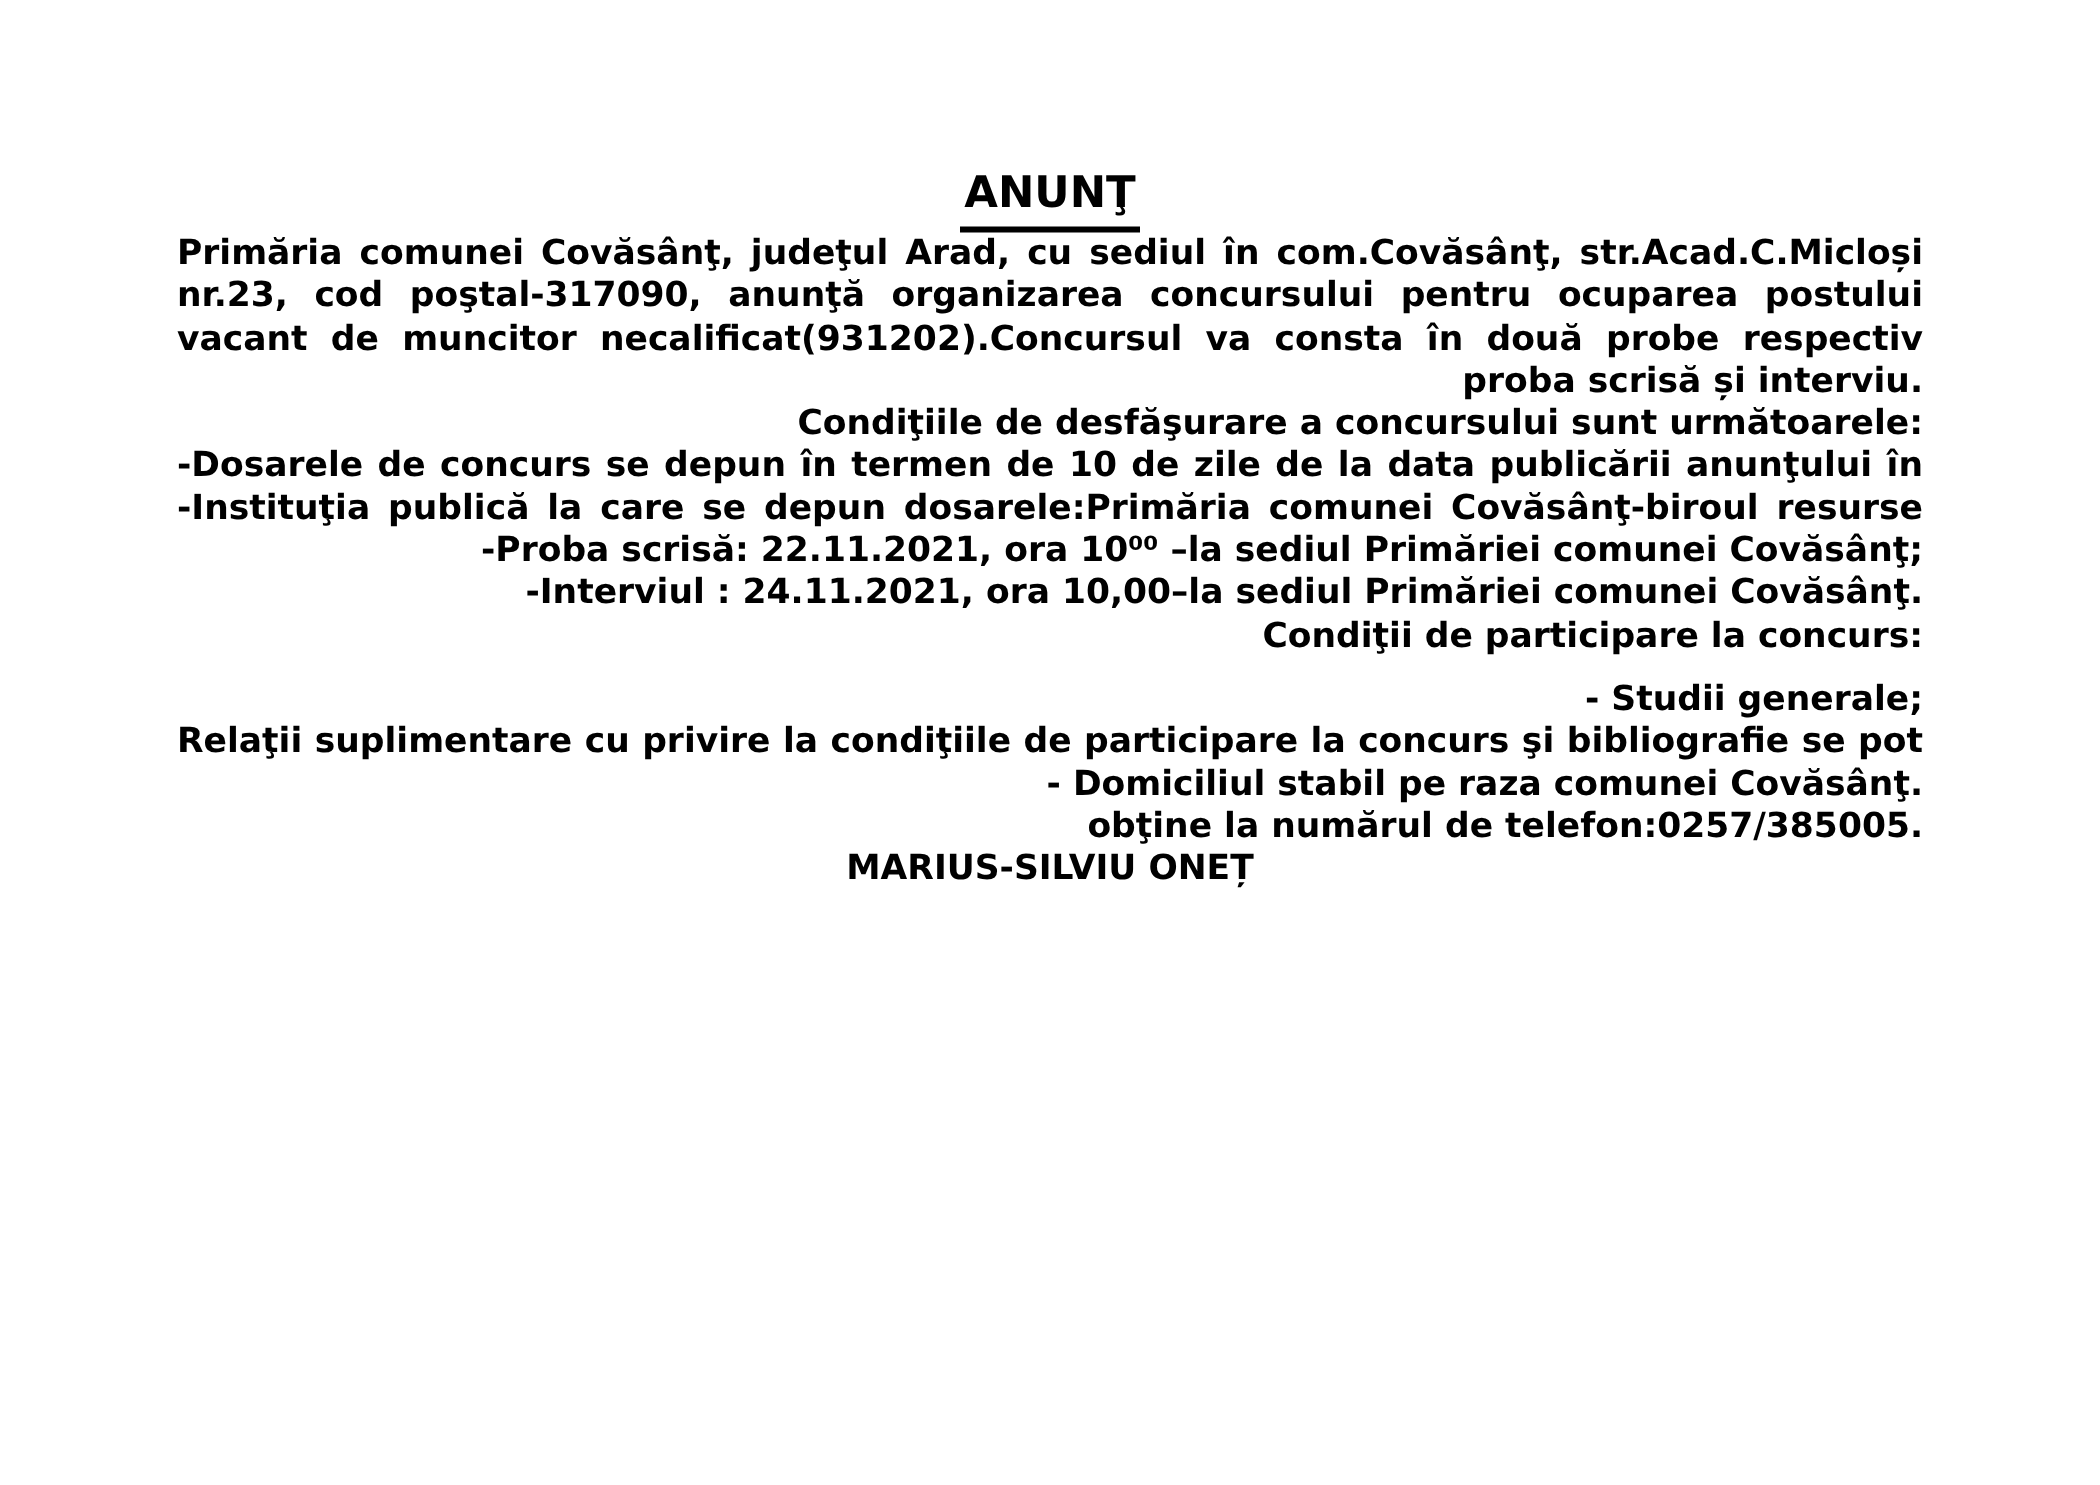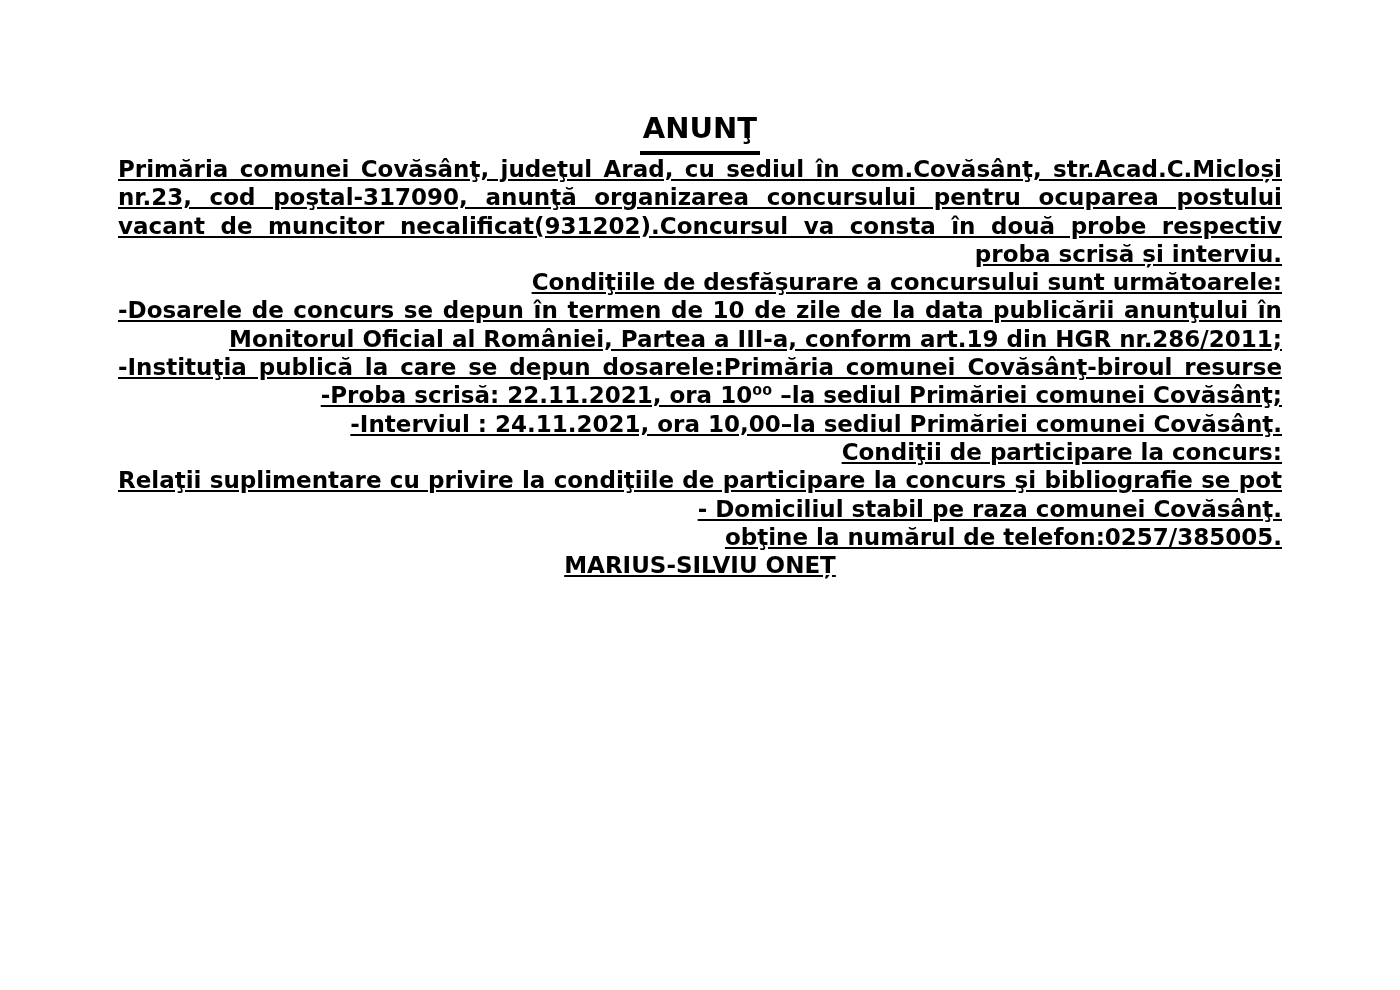--- a/index.html
+++ b/index.html
@@ -17,21 +17,20 @@
     font-weight: bold;
     color: #000000;
   }
   .doc {
     position: absolute;
     left: 118px;
     top: 106px;
     width: 1164px;
     font-size: 23px;
     line-height: 28.3px;
-    text-decoration: underline;
   }
   .title {
     text-align: center;
     font-size: 29px;
     line-height: 44px;
   }
   .title .underline {
     display: inline-block;
     border-bottom: 4px solid #000000;
     padding: 0 3px 1px 3px;
@@ -62,31 +61,31 @@
     <div class="line just">nr.23, cod poştal-317090, anunţă organizarea concursului pentru ocuparea postului</div>
 
     <div class="line just">vacant de muncitor necalificat(931202).Concursul va consta în două probe respectiv</div>
 
     <div class="line">proba scrisă și interviu.</div>
 
     <div class="line indent1">Condiţiile de desfăşurare a concursului sunt următoarele:</div>
 
     <div class="line just">-Dosarele de concurs se depun  în termen de 10 de zile de la data publicării anunţului în</div>
 
-    <div class="line">Monitorul Oficial al României, Partea a III-a, conform art.19 din HGR nr.286/2011;</div>
 
     <div class="line just">-Instituţia publică la care se depun dosarele:Primăria comunei Covăsânţ-biroul resurse</div>
 
 
     <div class="line">-Proba scrisă: 22.11.2021, ora 10⁰⁰ –la sediul Primăriei comunei Covăsânţ;</div>
 
     <div class="line">-Interviul : 24.11.2021, ora 10,00–la sediul Primăriei comunei Covăsânţ.</div>
 
     <div class="line indent2">Condiţii  de participare la concurs:</div>
 
+    <div class="line gap-sm">- Studii generale;</div>
 
     <div class="line just">Relaţii suplimentare cu privire la condiţiile de participare la concurs şi bibliografie se pot</div>
 
     <div class="line">- Domiciliul stabil pe raza comunei Covăsânţ.</div>
 
     <div class="line">obţine la numărul de telefon:0257/385005.</div>
 
 
     <div class="line center">MARIUS-SILVIU ONEȚ</div>
 

